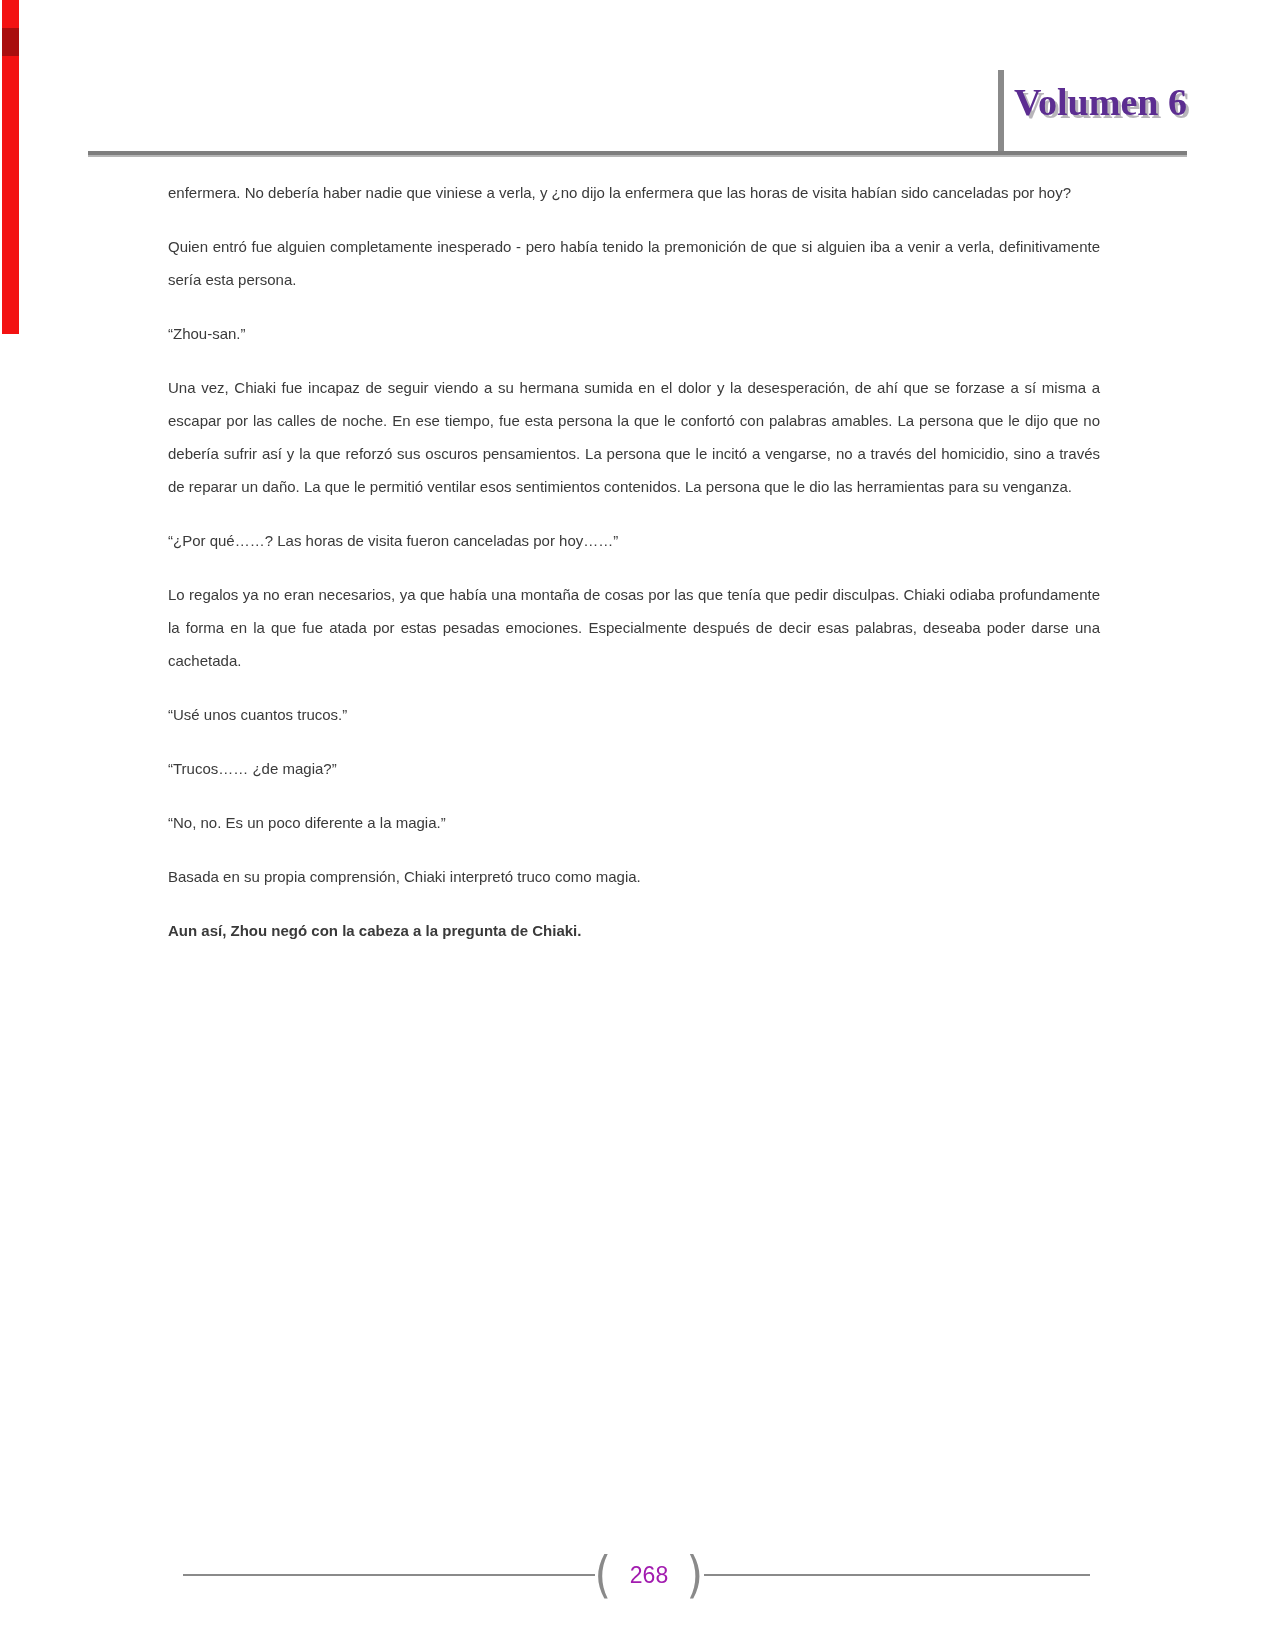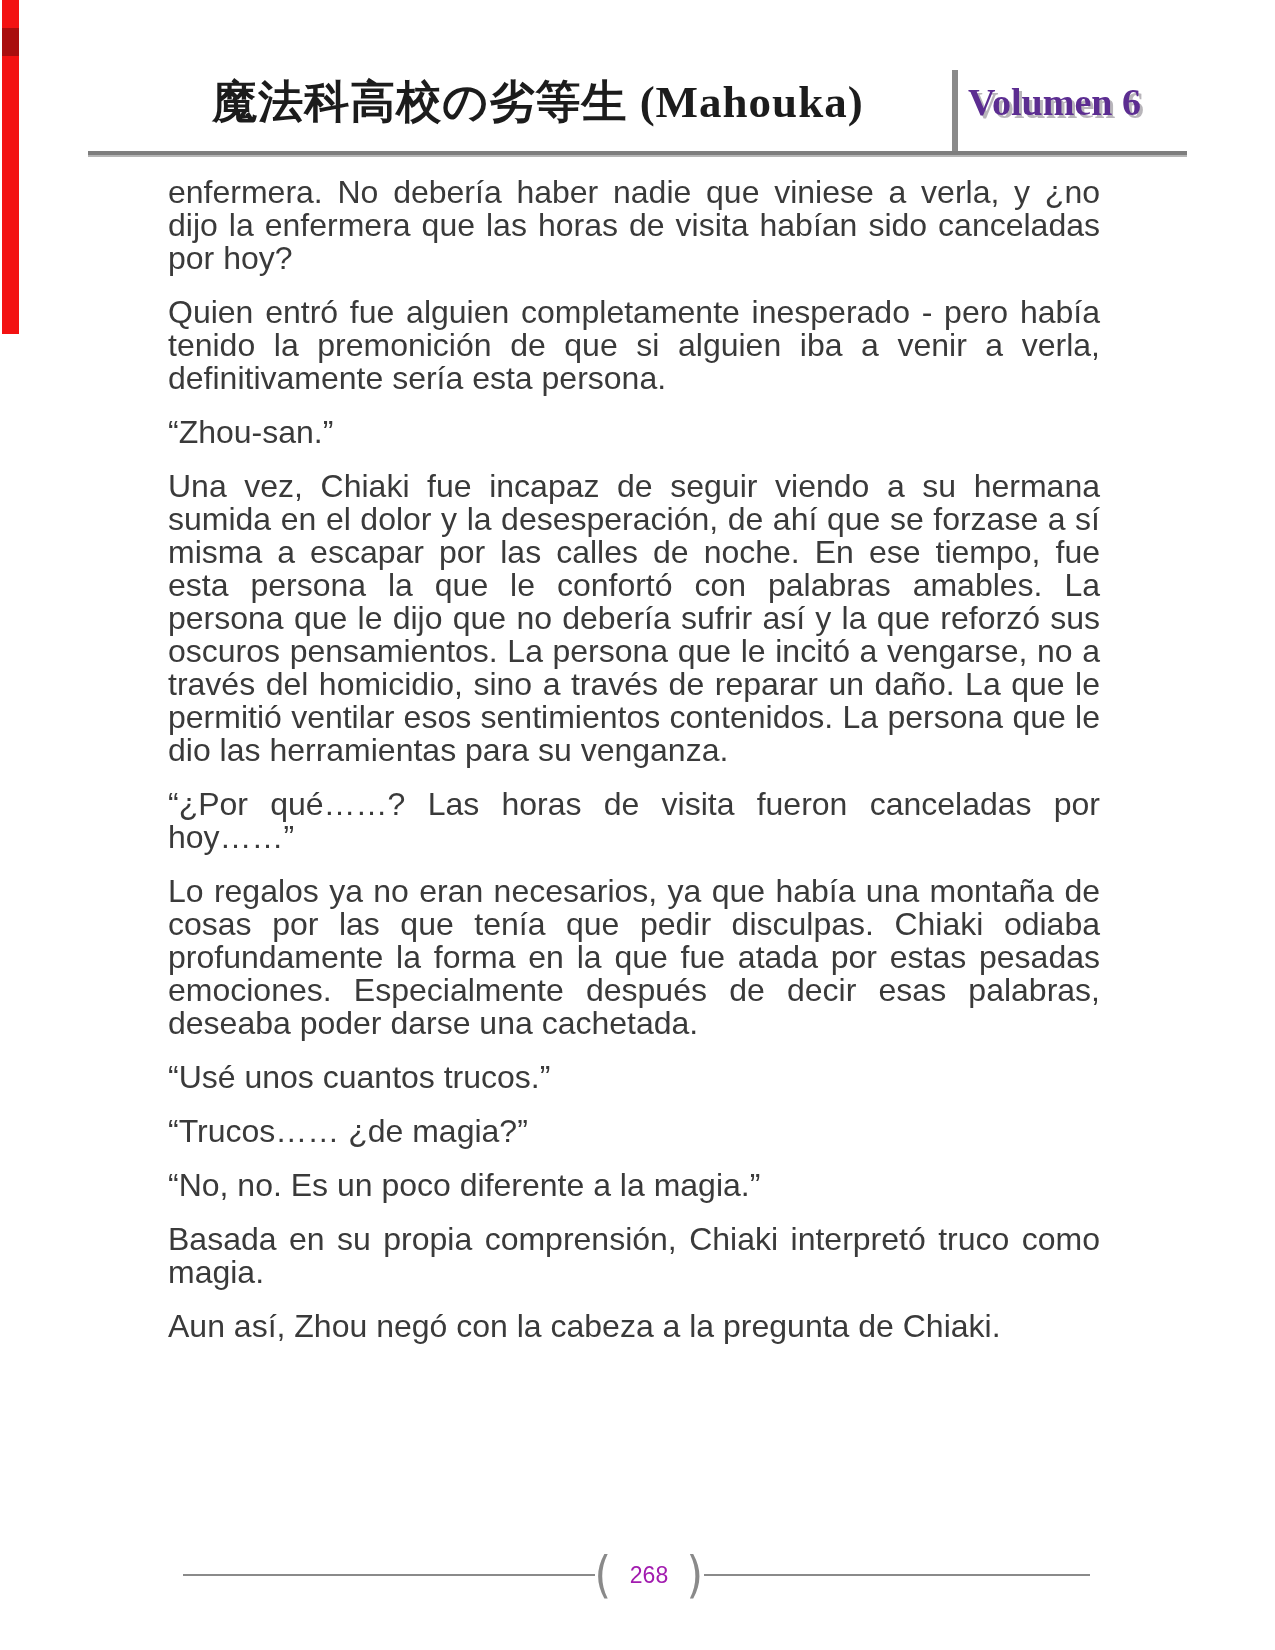--- a/index.html
+++ b/index.html
@@ -32,21 +32,21 @@
     font-family: "Liberation Serif", "DejaVu Serif", serif;
     font-weight: bold;
     font-size: 45px;
     line-height: 52px;
     color: #1c1c1c;
     letter-spacing: 1px;
     white-space: nowrap;
   }
   .volume-cell {
     position: absolute;
-    left: 952px; top: 70px;
+    left: 998px; top: 70px;
     width: 199px; height: 82px;
     border-left: 6px solid #8a8a8a;
     display: flex;
     align-items: flex-start;
     justify-content: center;
     padding-top: 12px;
     box-sizing: border-box;
   }
   .volume-label {
     font-family: "Liberation Serif", "DejaVu Serif", serif;
@@ -62,29 +62,29 @@
     left: 88px; top: 151px;
     width: 1099px; height: 6px;
     background: linear-gradient(180deg, #7e7e7e 0 4px, #b5b5b5 4px 6px);
   }
 
   
   .body-text {
     position: absolute;
     left: 168px; top: 176px;
     width: 932px;
-    font-size: 32px;
+    font-size: 15px;
     line-height: 33px;
     color: #3a3a3a;
   }
   .body-text p {
     margin: 0 0 21px 0;
     text-align: justify;
   }
-  .body-text p:last-child { margin-bottom: 0; }
+  .body-text p:last-child { margin-bottom: 0; font-weight: bold; }
 
   
   .footer-line {
     position: absolute;
     top: 1574px;
     height: 2px;
     background: #8a8a8a;
   }
   .footer-line.left  { left: 183px; width: 412px; }
   .footer-line.right { left: 704px; width: 386px; }
@@ -110,21 +110,20 @@
     line-height: 54px;
   }
 </style>
 </head>
 <body>
 
 <div class="page">
 
   <div class="ribbon"></div>
 
-  <div class="header-title">魔法科高校の劣等生 (Mahouka)</div>
 
   <div class="volume-cell">
     <span class="volume-label">Volumen 6</span>
   </div>
 
   <div class="header-rule"></div>
 
   <div class="body-text">
     <p>enfermera. No debería haber nadie que viniese a verla, y ¿no dijo la enfermera que las horas de visita habían sido canceladas por hoy?</p>
     <p>Quien entró fue alguien completamente inesperado - pero había tenido la premonición de que si alguien iba a venir a verla, definitivamente sería esta persona.</p>

